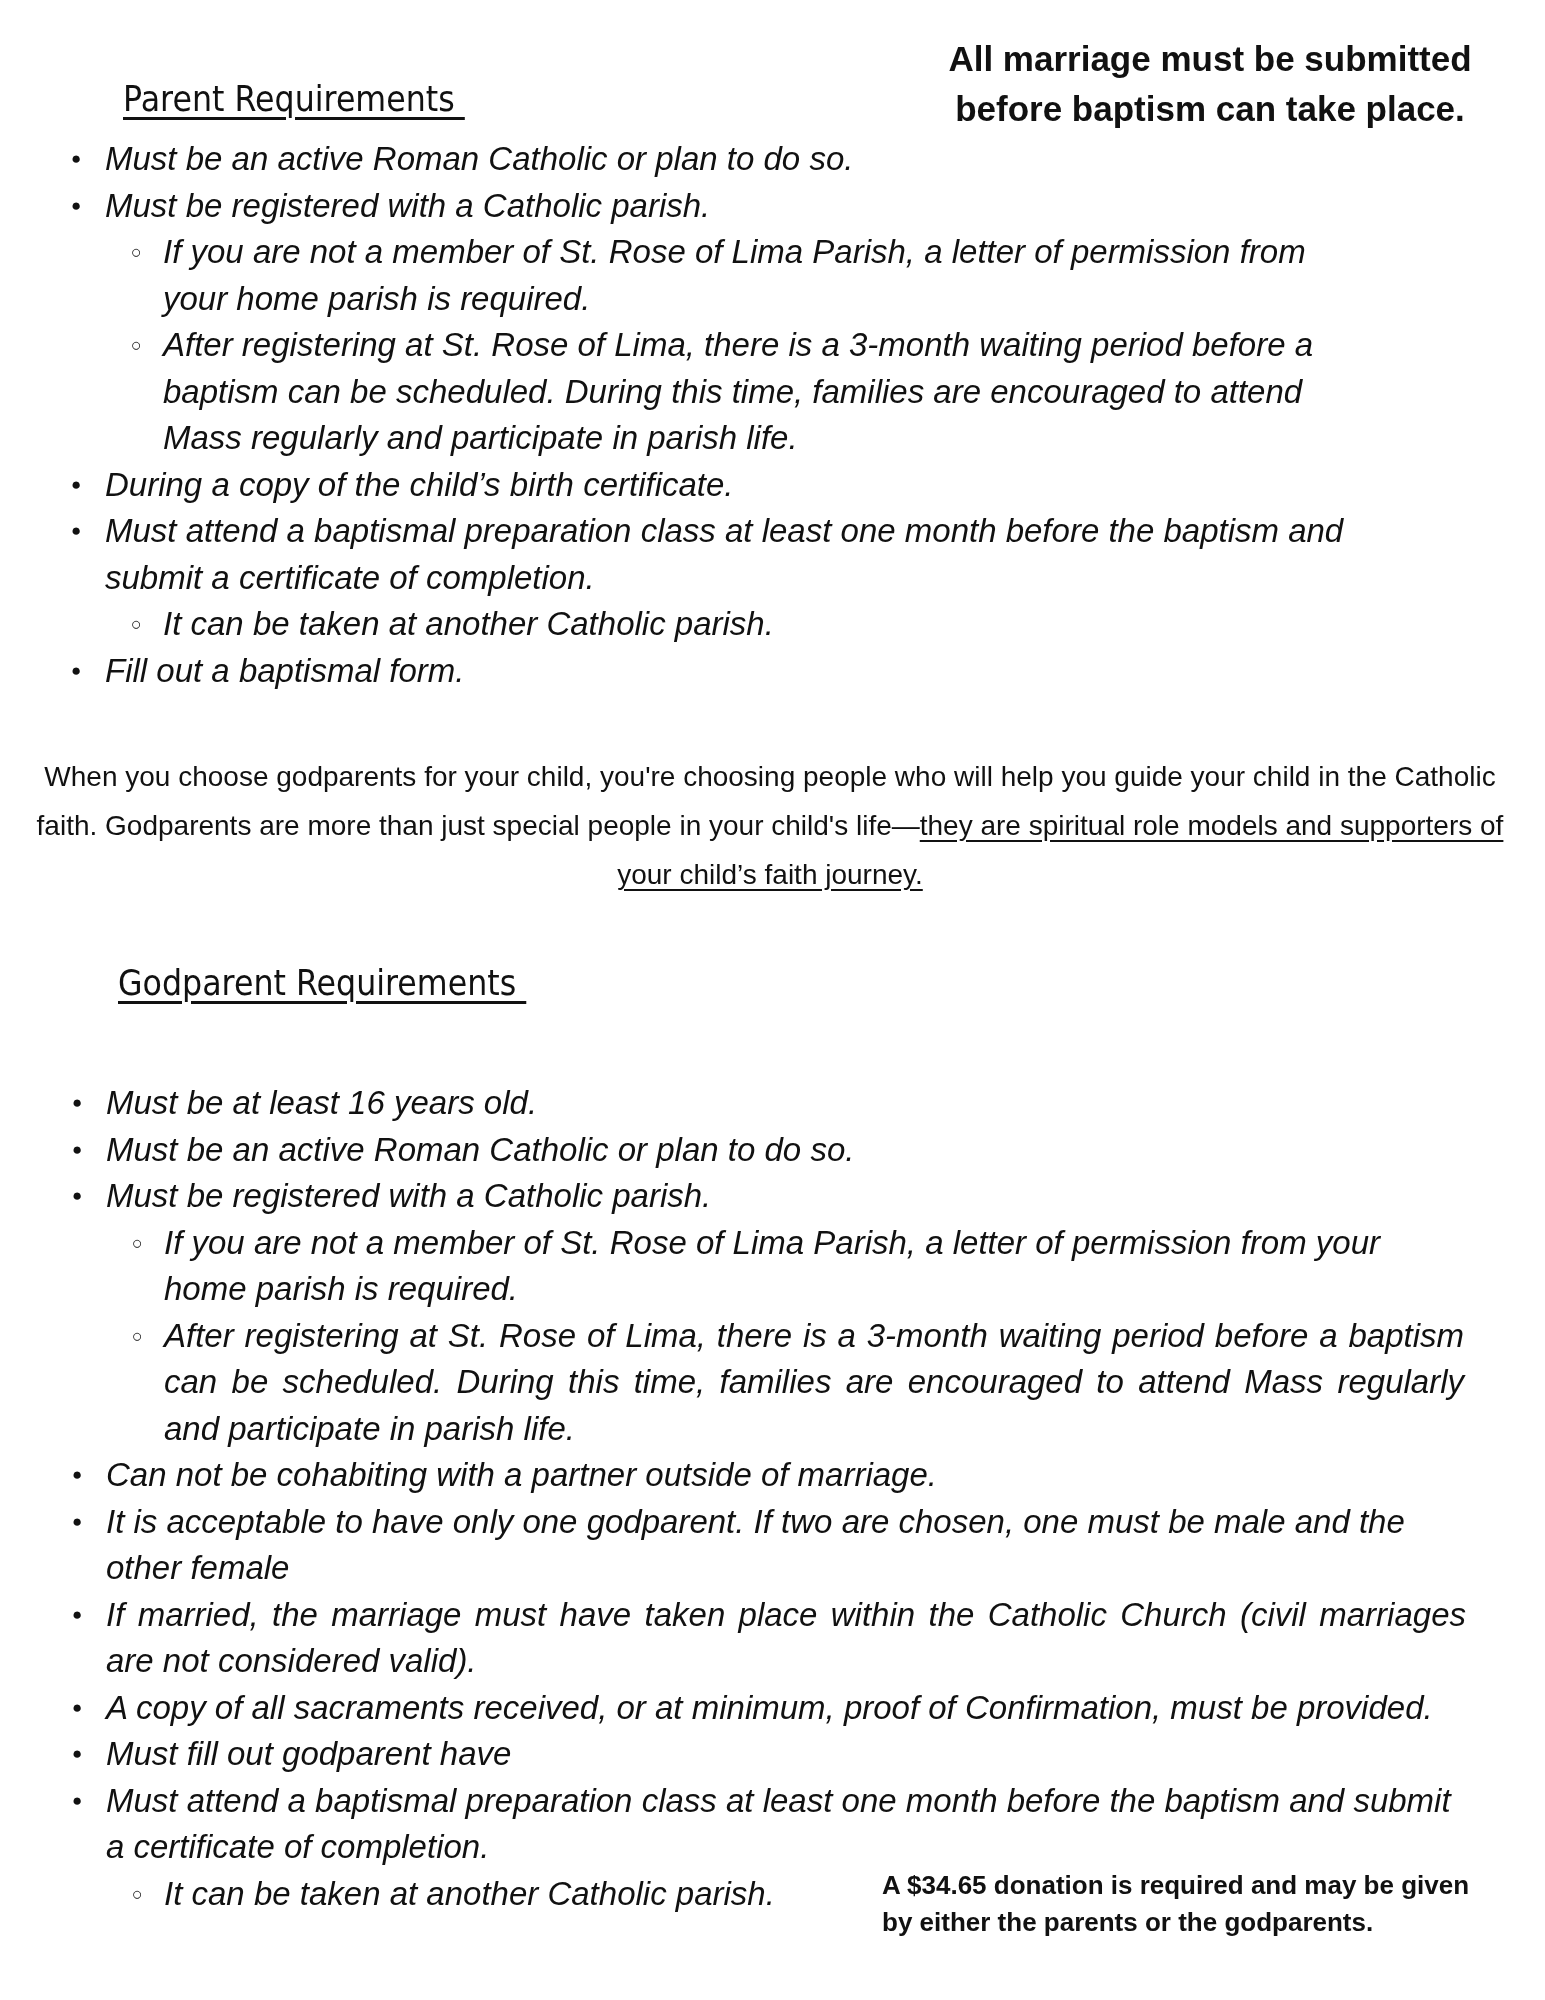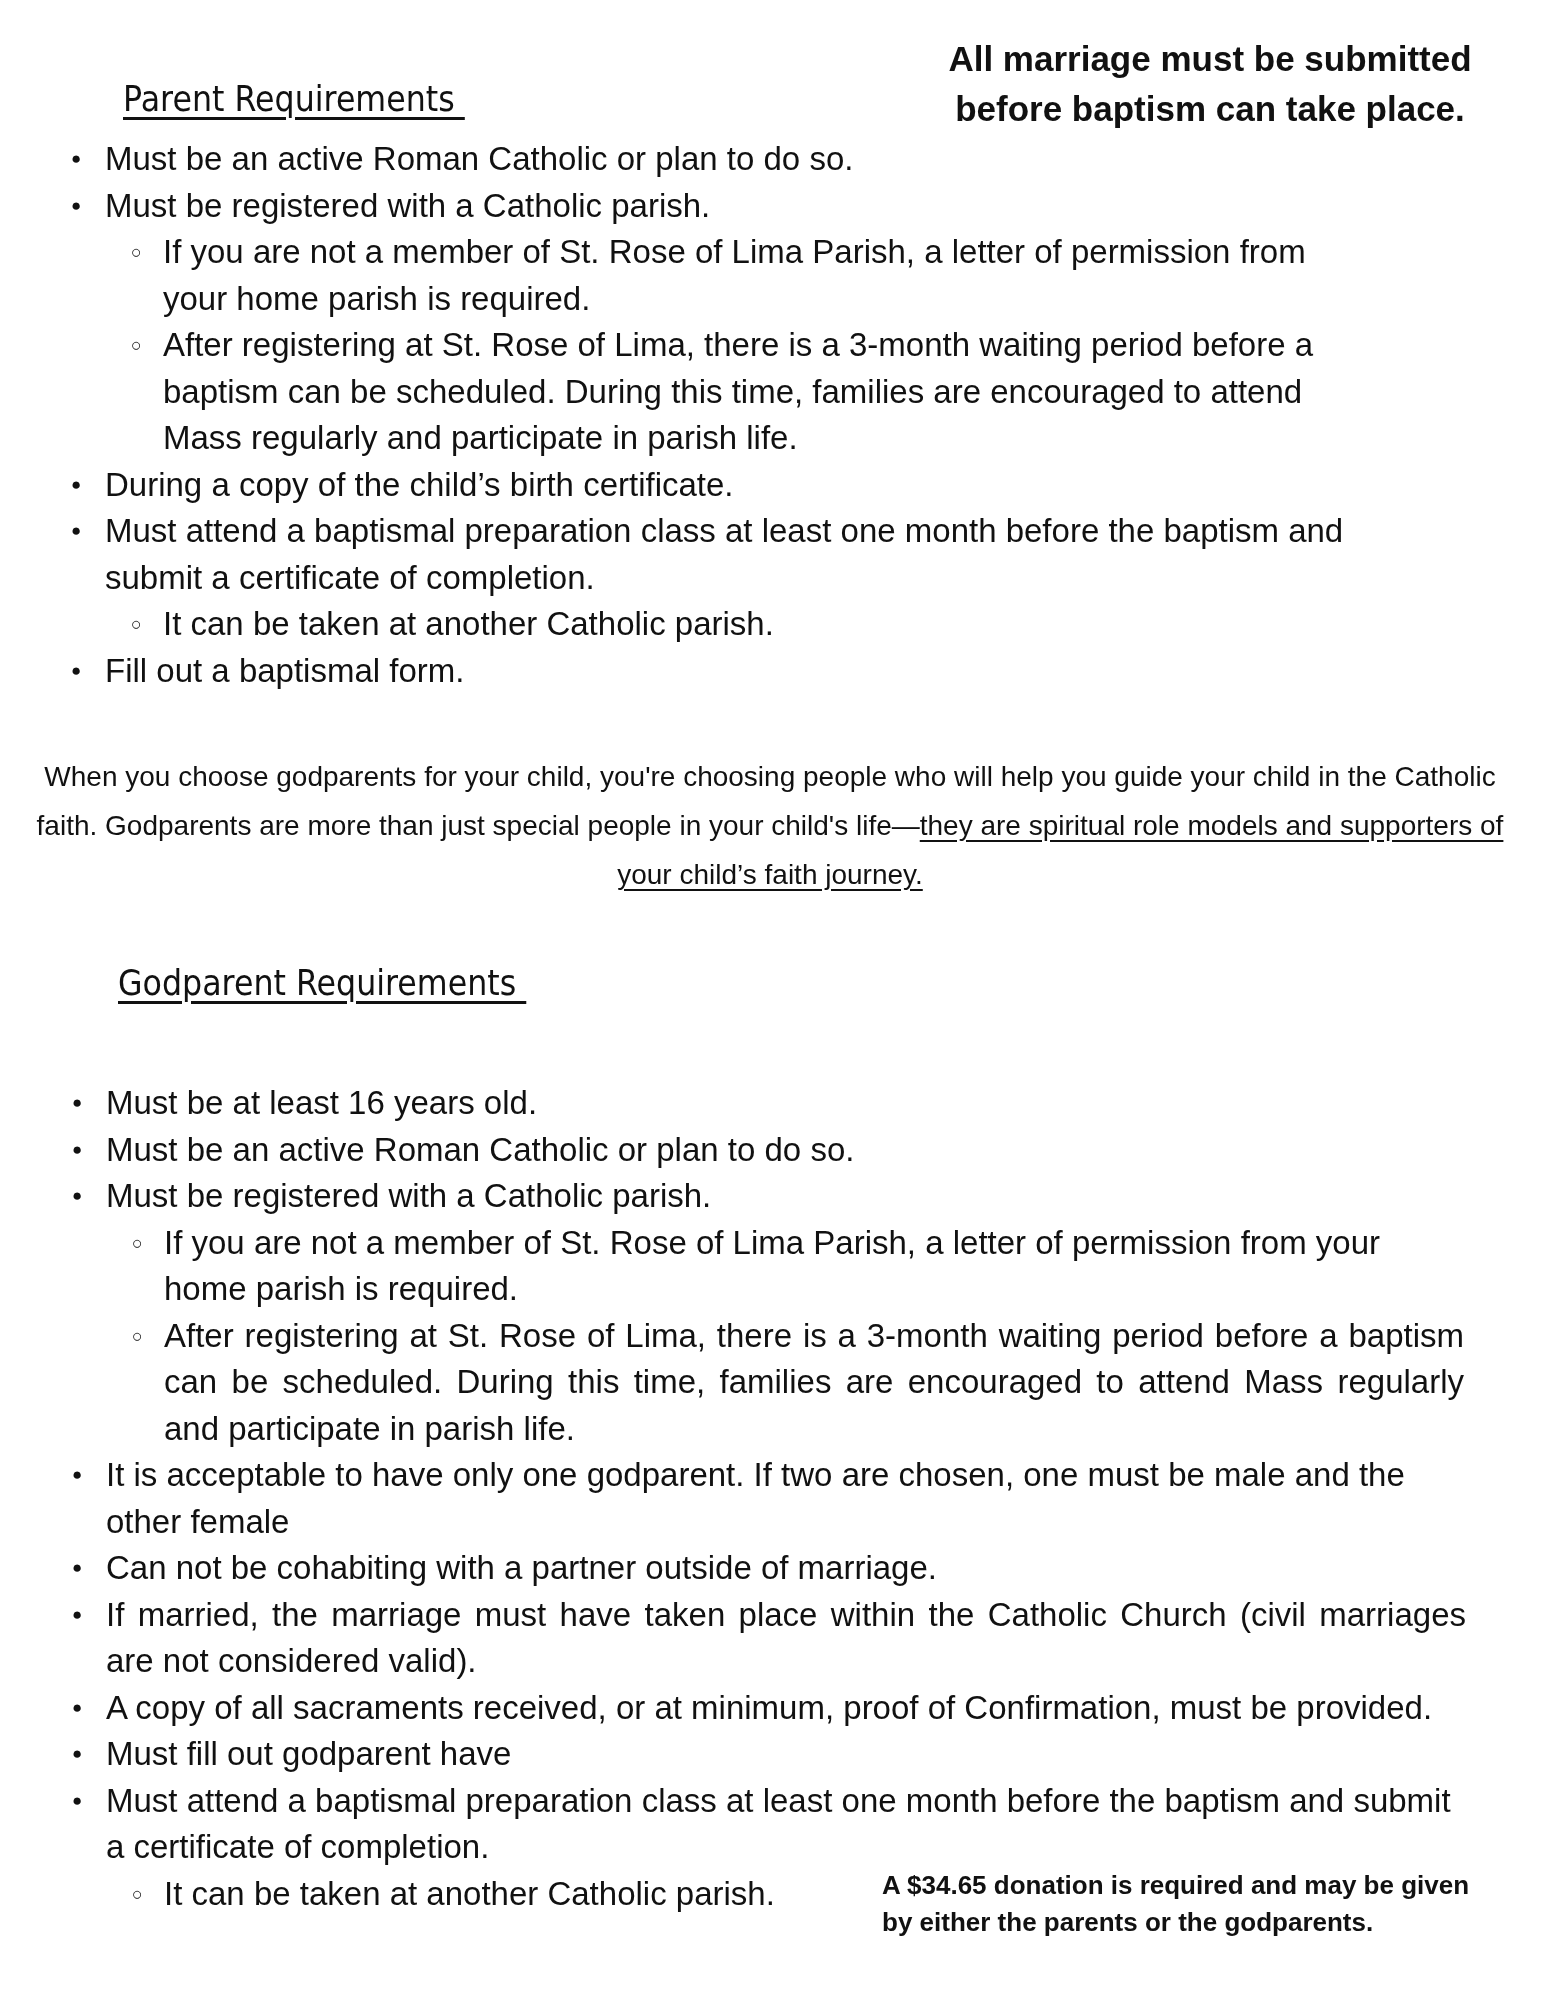--- a/index.html
+++ b/index.html
@@ -2,21 +2,21 @@
 <html><head>
 <meta charset="utf-8">
 <style>
   html, body { margin:0; padding:0; background:#ffffff; }
   body { width:1545px; height:2000px; position:relative; overflow:hidden; color:#111; font-family:"Liberation Sans", sans-serif; }
   .notice { position:absolute; left:900px; top:34px; width:620px; text-align:center; font-weight:bold; font-size:35px; line-height:50px; }
   .heading { position:absolute; font-family:"DejaVu Sans", sans-serif; font-size:36px; text-decoration:underline; text-underline-offset:6px; white-space:pre; transform:scaleX(0.88); transform-origin:left; }
   .h-parent { left:123px; top:78px; }
   .h-god { left:118px; top:962px; }
   ul { margin:0; padding:0; list-style:none; position:absolute; }
-  li { position:relative; font-size:33px; line-height:46.5px; }
+  li { position:relative; font-size:33px; line-height:46.5px;font-style:italic; }
   li.b1 { padding-left:0; }
   li.b1::before { content:"\25CF"; position:absolute; left:-34px; top:0; font-size:17px; }
   li.b2 { margin-left:58px; }
   li.b2::before { content:"\25CB"; position:absolute; left:-32px; top:0; font-size:18px; }
   .list-parent { left:105px; top:136px; width:1340px; }
   .list-god { left:106px; top:1036px; width:1360px;margin-top:44px; }
   .justify { text-align:justify; text-align-last:left; }
   .intro { position:absolute; left:30px; top:752px; width:1480px; text-align:center; font-size:28px; line-height:49px; }
   .intro u { text-underline-offset:5px; }
   .donation { position:absolute; left:882px; top:1867px; width:640px; font-weight:bold; font-size:26px; line-height:37px; }
@@ -47,22 +47,22 @@
 </div>
 
 <div class="heading h-god">Godparent Requirements </div>
 
 <ul class="list-god">
   <li class="b1">Must be at least 16 years old.</li>
   <li class="b1">Must be an active Roman Catholic or plan to do so.</li>
   <li class="b1">Must be registered with a Catholic parish.</li>
   <li class="b2" style="width:1300px">If you are not a member of St. Rose of Lima Parish, a letter of permission from your home parish is required.</li>
   <li class="b2 justify" style="width:1300px">After registering at St. Rose of Lima, there is a 3-month waiting period before a baptism can be scheduled. During this time, families are encouraged to attend Mass regularly and participate in parish life.</li>
+  <li class="b1">Can not be cohabiting with a partner outside of marriage.</li>
   <li class="b1" style="width:1360px">It is acceptable to have only one godparent. If two are chosen, one must be male and the other female</li>
-  <li class="b1">Can not be cohabiting with a partner outside of marriage.</li>
   <li class="b1 justify" style="width:1360px">If married, the marriage must have taken place within the Catholic Church (civil marriages are not considered valid).</li>
   <li class="b1 justify" style="width:1360px">A copy of all sacraments received, or at minimum, proof of Confirmation, must be provided.</li>
   <li class="b1">Must fill out godparent have</li>
   <li class="b1" style="width:1360px">Must attend a baptismal preparation class at least one month before the baptism and submit a certificate of completion.</li>
   <li class="b2">It can be taken at another Catholic parish.</li>
 </ul>
 
 <div class="donation">
   <div>A $34.65 donation is required and may be given</div>
   <div>by either the parents or the godparents.</div>

